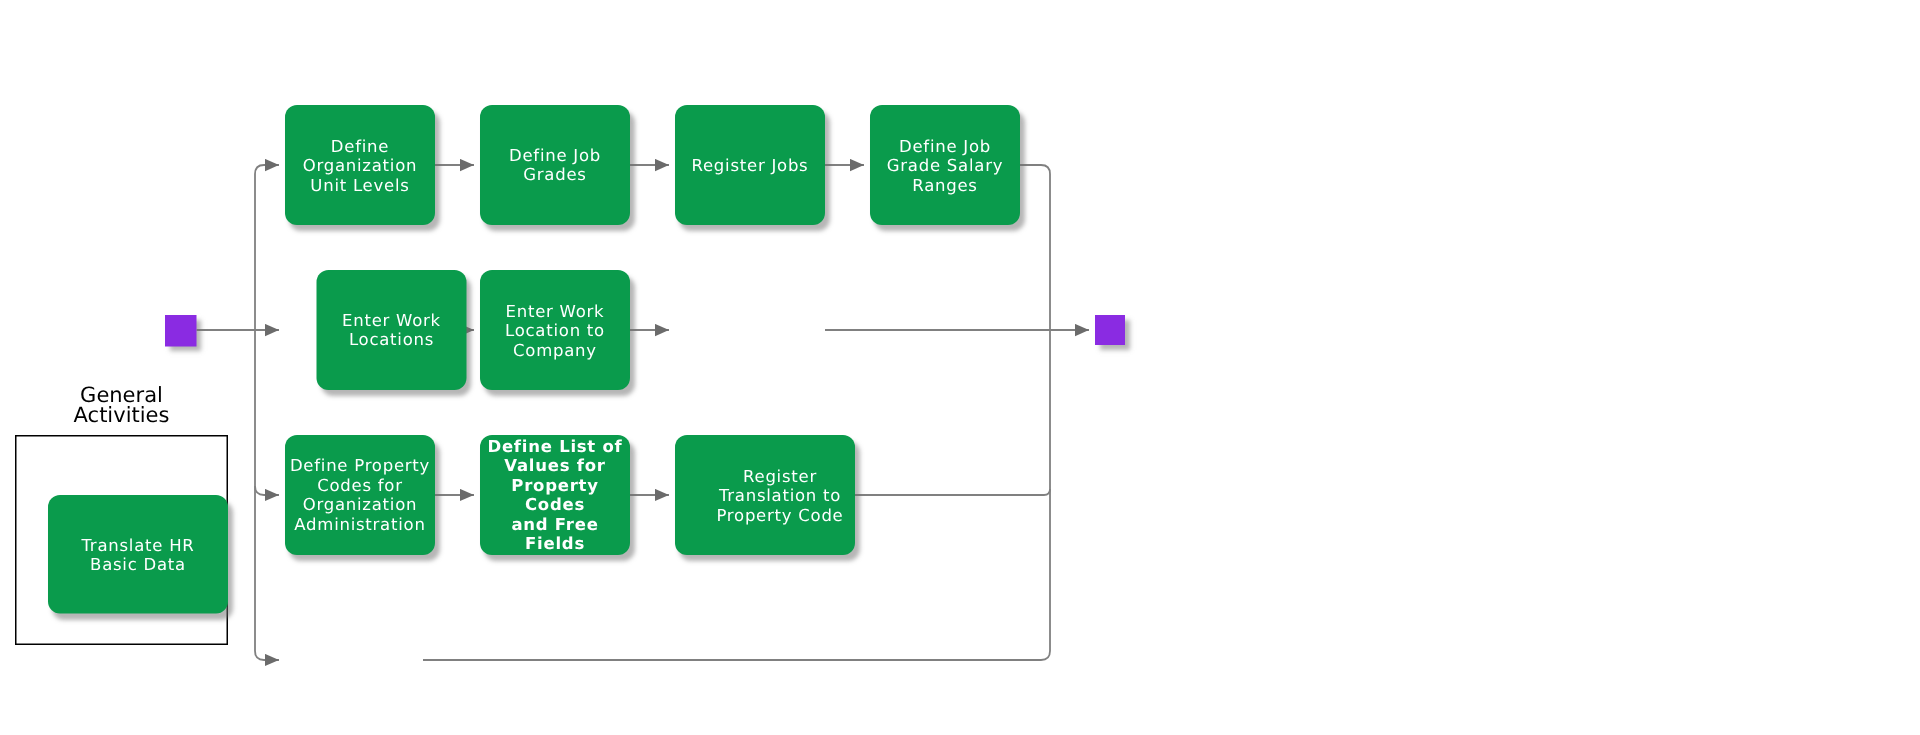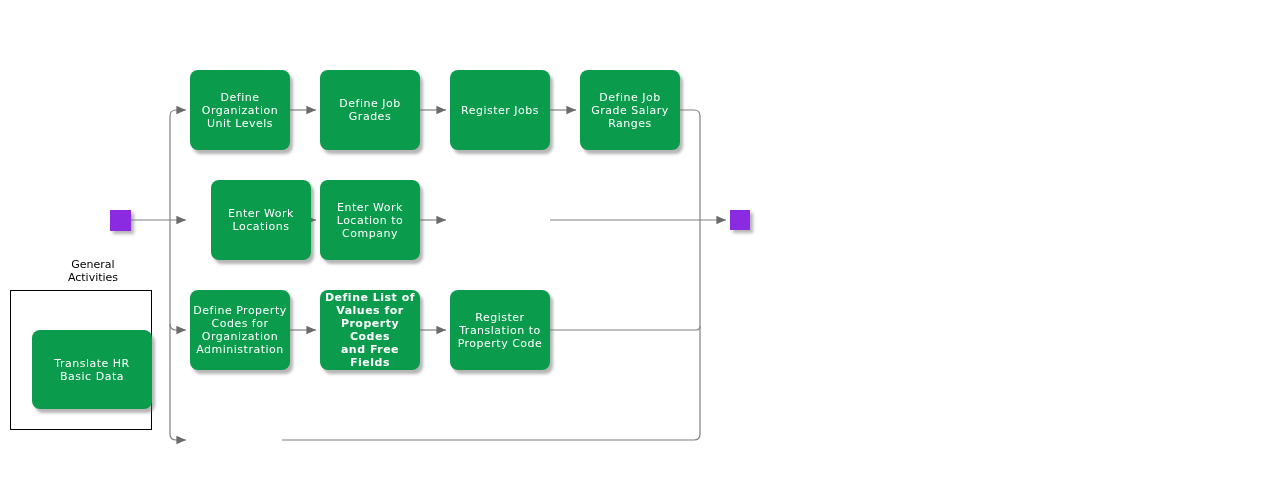--- a/index.html
+++ b/index.html
@@ -42,23 +42,23 @@
     cursor: pointer;
   }
   .square {
     position: absolute;
     width: 21px; height: 21px;
     background: #8a2be2;
     box-shadow: 3px 3px 3px rgba(110,110,110,0.5);
   }
   .ga-heading {
     position: absolute;
-    left: 22px; top: 258px; width: 142px;
+    left: 10px; top: 258px; width: 142px;
     color: #000000;
-    font-size: 11px;
+    font-size: 14px;
     line-height: 13px;
     text-align: center;
     white-space: pre-line;
   }
   .ga-frame {
     position: absolute;
     left: 10px; top: 290px;
     width: 140px; height: 138px;
     border: 1px solid #000000;
     background: #ffffff;
@@ -133,18 +133,18 @@
 Company</div>
 
   <div class="activity" style="left:190px; top:290px;">Define Property
 Codes for
 Organization
 Administration</div>
   <div class="activity" style="left:320px; top:290px;font-weight:bold;">Define List of
 Values for
 Property Codes
 and Free Fields</div>
-  <div class="activity" style="left:450px; top:290px;">Register
+  <div class="activity" style="left:450px; top:290px;padding-left:20px;">Register
 Translation to
 Property Code</div>
 
 
 </div>
 
 </body></html>

